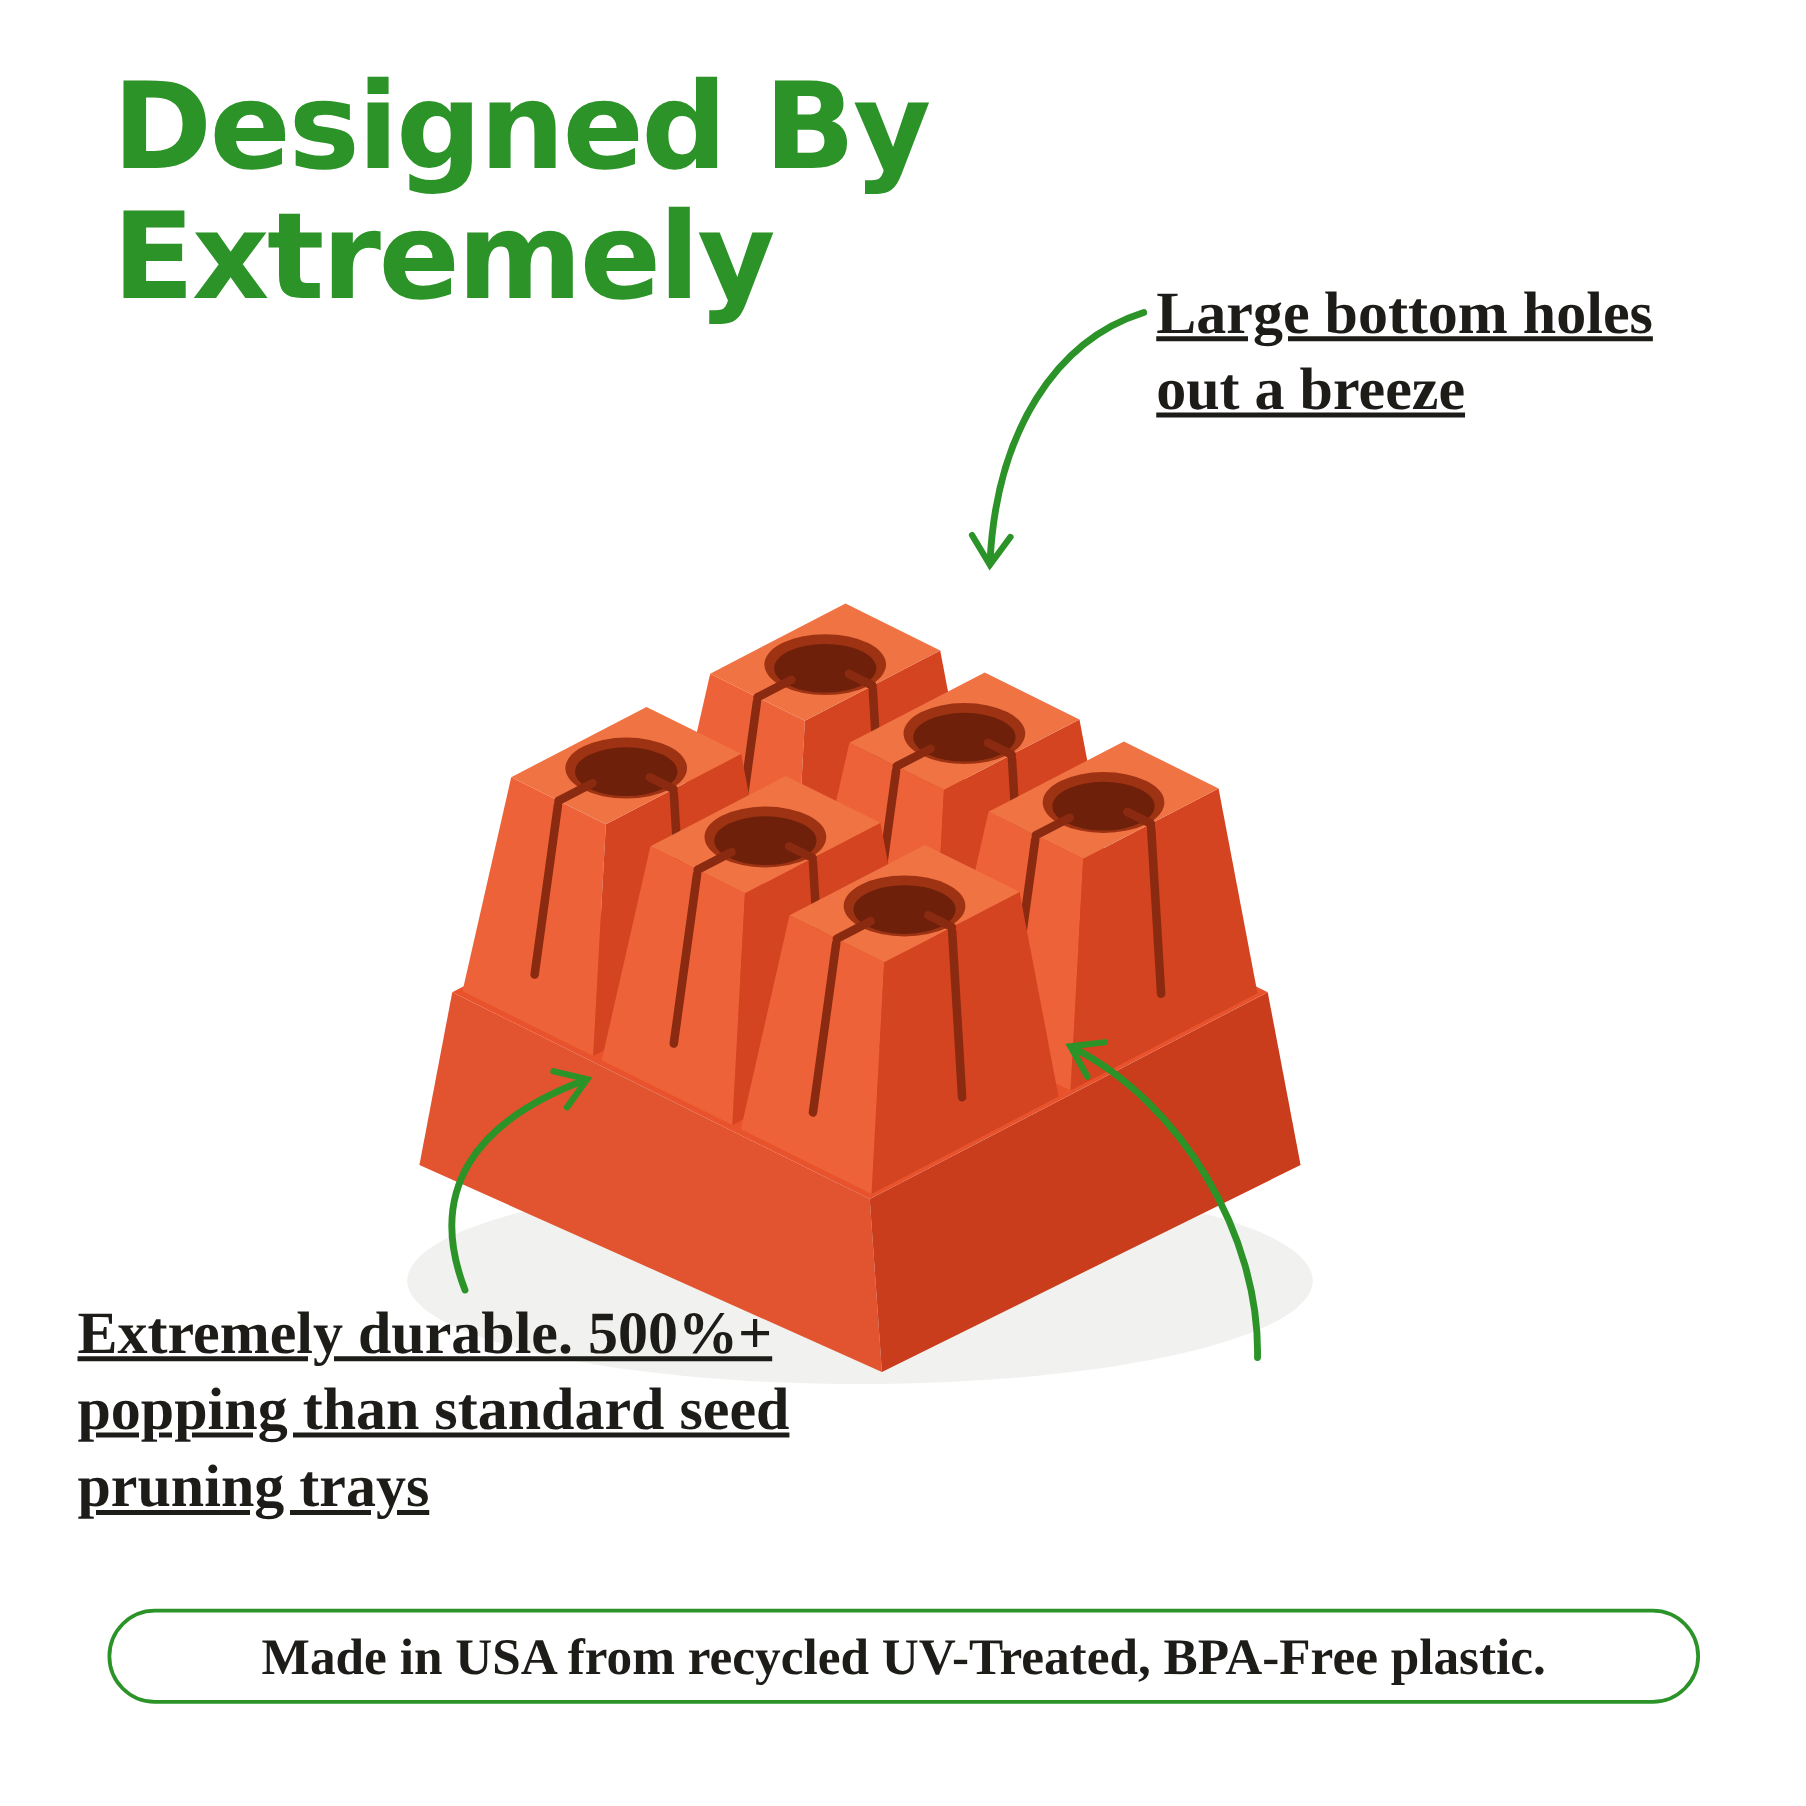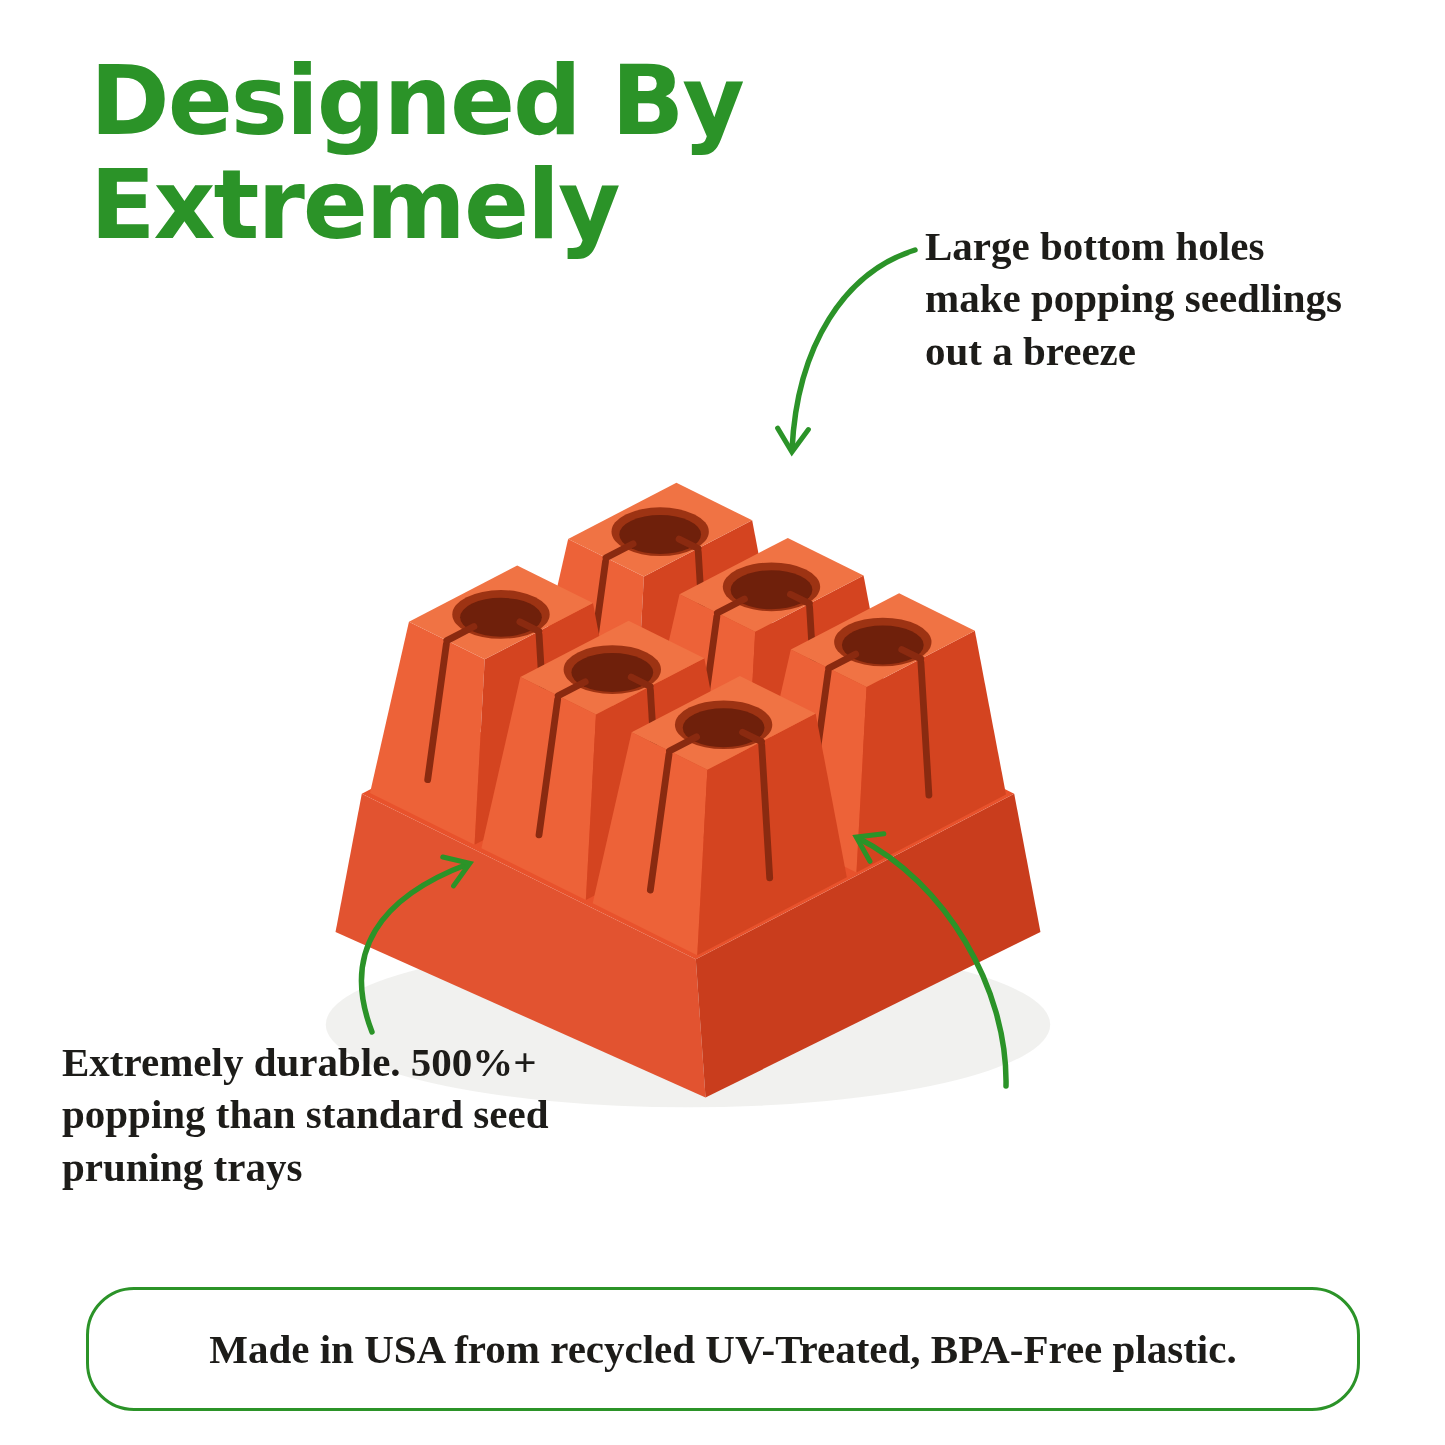--- a/index.html
+++ b/index.html
@@ -9,27 +9,27 @@
     background:#ffffff; overflow:hidden;
     font-family:"Liberation Serif", serif; color:#1d1c19;
     margin:0 auto;
   }
   .heading {
     position:absolute; left:90px; top:50px;
     font-family:"DejaVu Sans", sans-serif; font-weight:800;
     color:#2b9328; font-size:96px; line-height:1.08; letter-spacing:-2px;
   }
   .heading span { display:block; }
-  .callout { position:absolute; font-size:41px; font-weight:bold; line-height:1.28; }
+  .callout { position:absolute; font-size:48px; font-weight:bold; line-height:1.28;text-decoration:underline; }
   .callout div { white-space:nowrap; }
   .co-tr { left:925px; top:220px; }
   .co-bl { left:62px; top:1036px; }
   .co-br { left:897px; top:1084px; }
   .banner {
-    position:absolute; left:86px; top:1287px; width:1274px; height:124px;
+    position:absolute; left:86px; top:1287px; width:1274px; height:76px;
     border:3px solid #2b9328; border-radius:48px;
     display:flex; align-items:center; justify-content:center;
     font-size:41px; font-weight:bold;
   }
   #tray-svg { position:absolute; left:318px; top:386px; width:740px; height:722px; }
   #arrows-svg { position:absolute; left:0; top:0; width:1445px; height:1445px; pointer-events:none; }
 </style>
 </head>
 <body>
 
@@ -107,21 +107,20 @@
         <path d="M1.5,1 L7.5,5 L1.5,9" fill="none" stroke="#2b9328" stroke-width="1.3" stroke-linecap="round"></path>
       </marker>
     </defs>
     <path d="M 915 250 C 845 272 797 345 792 450" fill="none" stroke="#2b9328" stroke-width="5.5" stroke-linecap="round" marker-end="url(#ah)"></path>
     <path d="M 372 1032 C 341 952 380 897 468 864" fill="none" stroke="#2b9328" stroke-width="5.5" stroke-linecap="round" marker-end="url(#ah)"></path>
     <path d="M 1006 1086 C 1008 988 945 882 858 838" fill="none" stroke="#2b9328" stroke-width="5.5" stroke-linecap="round" marker-end="url(#ah)"></path>
   </svg>
 
   <div class="callout co-tr">
     <div>Large bottom holes</div>
-    <div>make popping seedlings</div>
     <div>out a breeze</div>
   </div>
 
   <div class="callout co-bl">
     <div>Extremely durable. 500%+</div>
     <div>popping than standard seed</div>
     <div>pruning trays</div>
   </div>
 
 

